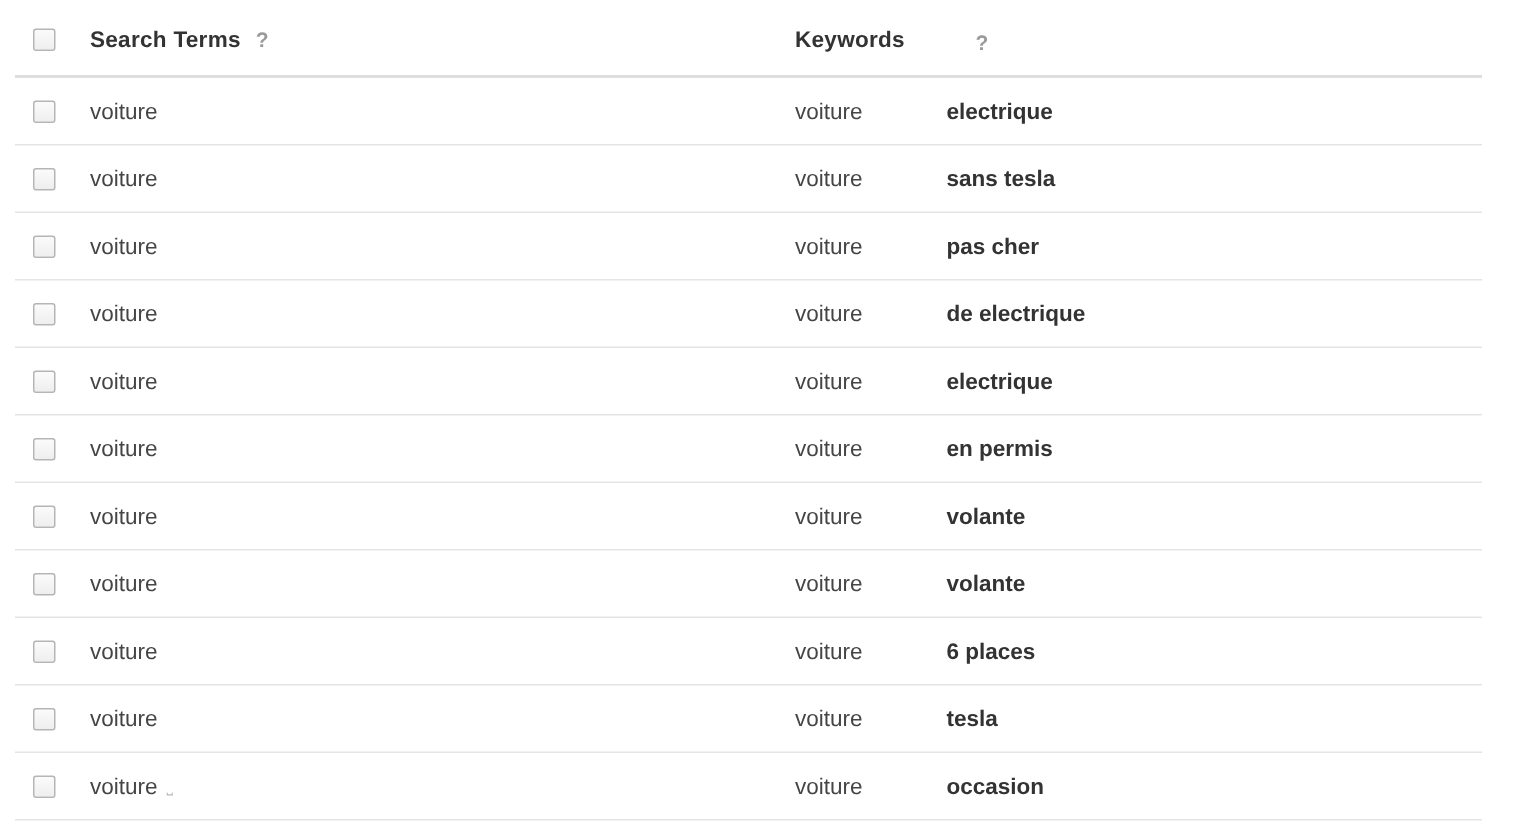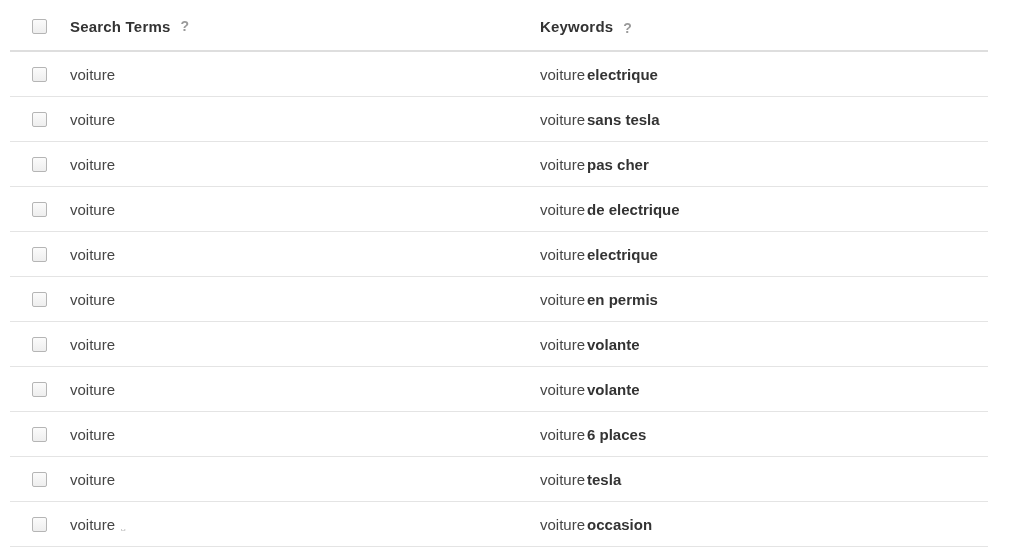--- a/index.html
+++ b/index.html
@@ -19,21 +19,20 @@
   .table {
     width: 1024px;
   }
 
   .row {
     position: relative;
     height: 45px;
     display: flex;
     align-items: center;
     box-sizing: border-box;
-    padding-left: 10px;
   }
 
   
   .row::after {
     content: "";
     position: absolute;
     left: 10px;
     right: 36px;
     bottom: 0;
     height: 1px;
@@ -74,20 +73,21 @@
     display: flex;
     align-items: center;
     box-sizing: border-box;
   }
 
   .cell-keywords {
     flex: 1 1 auto;
     display: flex;
     align-items: flex-end;
     box-sizing: border-box;
+    gap: 37px;
   }
 
   .col-title {
     font-size: 15px;
     font-weight: bold;
     color: #333333;
     letter-spacing: 0.2px;
   }
 
   .help-icon {
@@ -111,21 +111,21 @@
   .kw-base {
     font-size: 15px;
     color: #454545;
     font-weight: normal;
   }
 
   .kw-bold {
     font-size: 15px;
     color: #333333;
     font-weight: bold;
-    margin-left: 2px;
+    margin-left: 19px;
   }
 
   .term-artifact {
     display: inline-block;
     margin-left: 6px;
     font-size: 11px;
     color: #b9b9b9;
     vertical-align: -3px;
   }
 </style>

